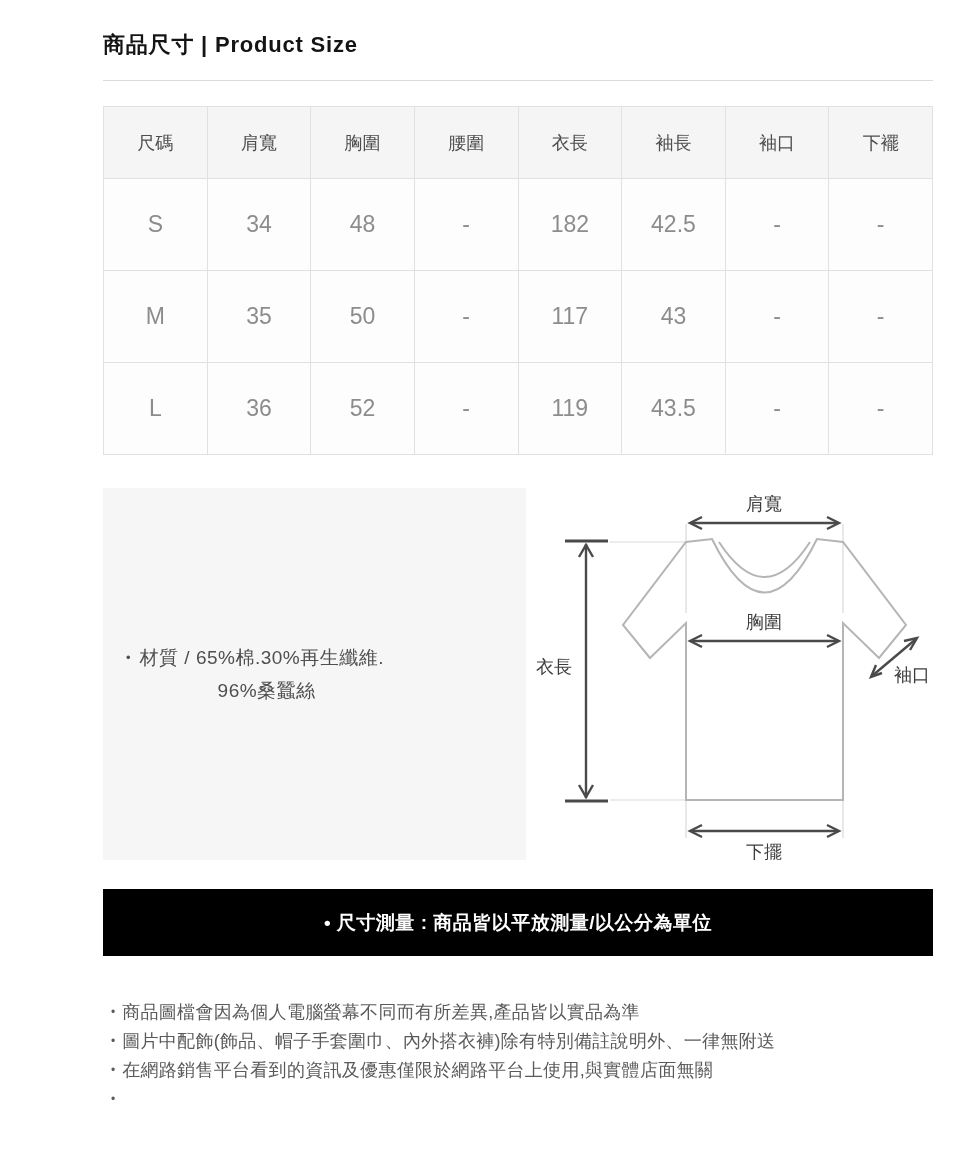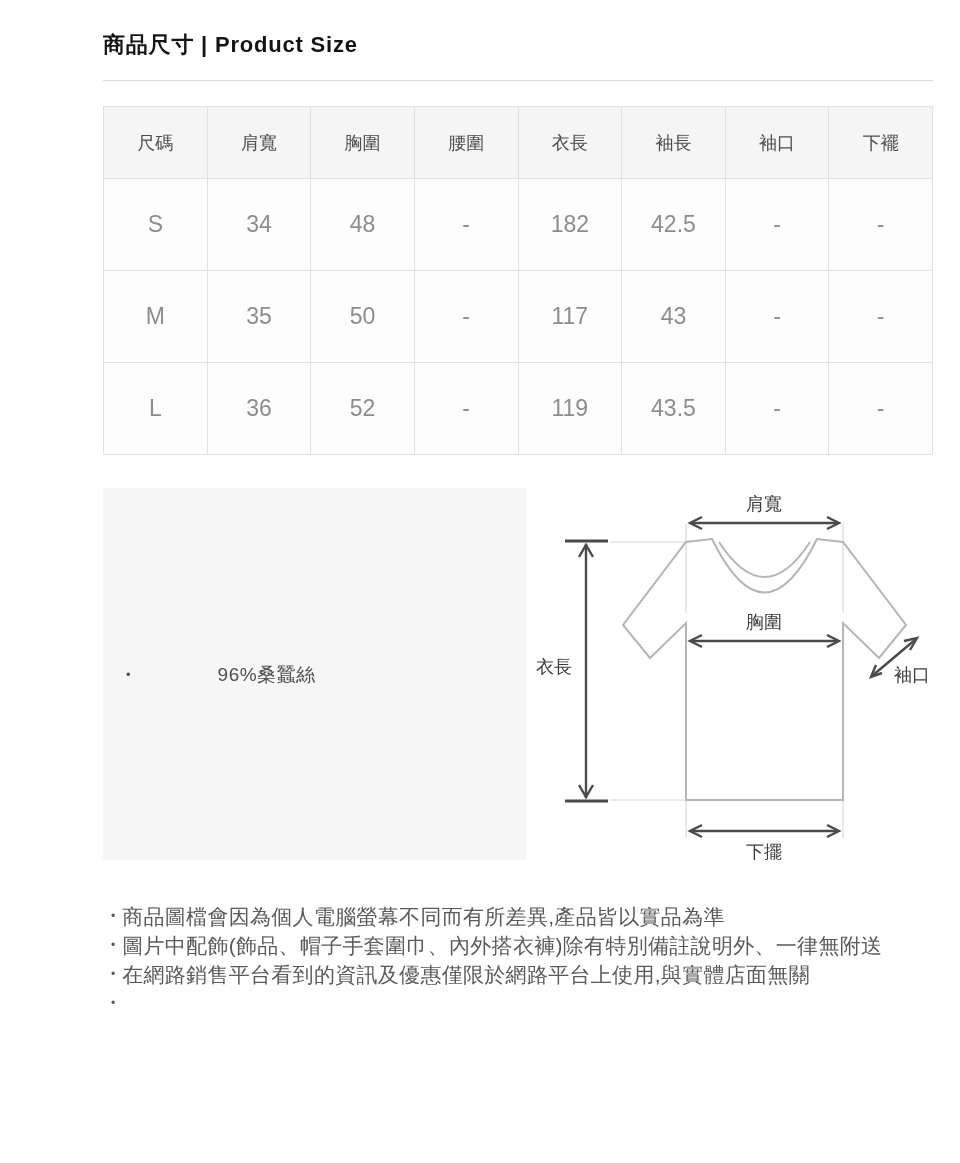--- a/index.html
+++ b/index.html
@@ -51,21 +51,21 @@
   .measure-bar {
     margin-top:29px; height:67px; background:#000000;
     display:flex; align-items:center; justify-content:center;
   }
   .measure-bar span { color:#ffffff; font-size:19px; font-weight:700; letter-spacing:0.5px; }
 
   
   .notes { margin-top:42px; list-style:none; padding-left:8px; }
   .notes li { display:flex; align-items:flex-start; line-height:29px; }
   .note-bullet { font-size:12px; color:#5a5a5a; margin-right:7px; line-height:29px; }
-  .note-text { font-size:21px; color:#5a5a5a; letter-spacing:0.3px; }
+  .note-text { font-size:18px; color:#5a5a5a; letter-spacing:0.3px; }
 </style>
 </head>
 <body>
 
 <div class="page">
 
   <h1 class="page-title">商品尺寸 | Product Size</h1>
   <hr class="title-divider">
 
   <table class="size-table">
@@ -114,20 +114,21 @@
         </tr>
       </tbody>
   </table>
 
   <div class="info-section">
 
     <div class="material-box">
       <div class="material-inner">
         <span class="material-bullet">•</span>
         <div class="material-text">
+          <div>材質 / 65%棉.30%再生纖維.</div>
           <div class="material-line2">96%桑蠶絲</div>
         </div>
       </div>
     </div>
 
     <div class="diagram-wrap">
       <svg width="442" height="372" viewBox="0 0 442 372">
 
         <g stroke="#d9d9d9" stroke-width="1.2">
           <line x1="158" y1="36" x2="158" y2="125"></line>
@@ -173,20 +174,23 @@
 
         <text class="svg-label" x="236" y="22" text-anchor="middle">肩寬</text>
         <text class="svg-label" x="236" y="140" text-anchor="middle">胸圍</text>
         <text class="svg-label" x="8" y="185" text-anchor="start">衣長</text>
         <text class="svg-label" x="366" y="193" text-anchor="start">袖口</text>
         <text class="svg-label" x="236" y="370" text-anchor="middle">下擺</text>
       </svg>
     </div>
   </div>
 
+  <div class="measure-bar">
+    <span>• 尺寸測量 : 商品皆以平放測量/以公分為單位</span>
+  </div>
 
   <ul class="notes">
       <li>
         <span class="note-bullet">•</span>
         <span class="note-text">商品圖檔會因為個人電腦螢幕不同而有所差異,產品皆以實品為準</span>
       </li>
       <li>
         <span class="note-bullet">•</span>
         <span class="note-text">圖片中配飾(飾品、帽子手套圍巾、內外搭衣褲)除有特別備註說明外、一律無附送</span>
       </li>

